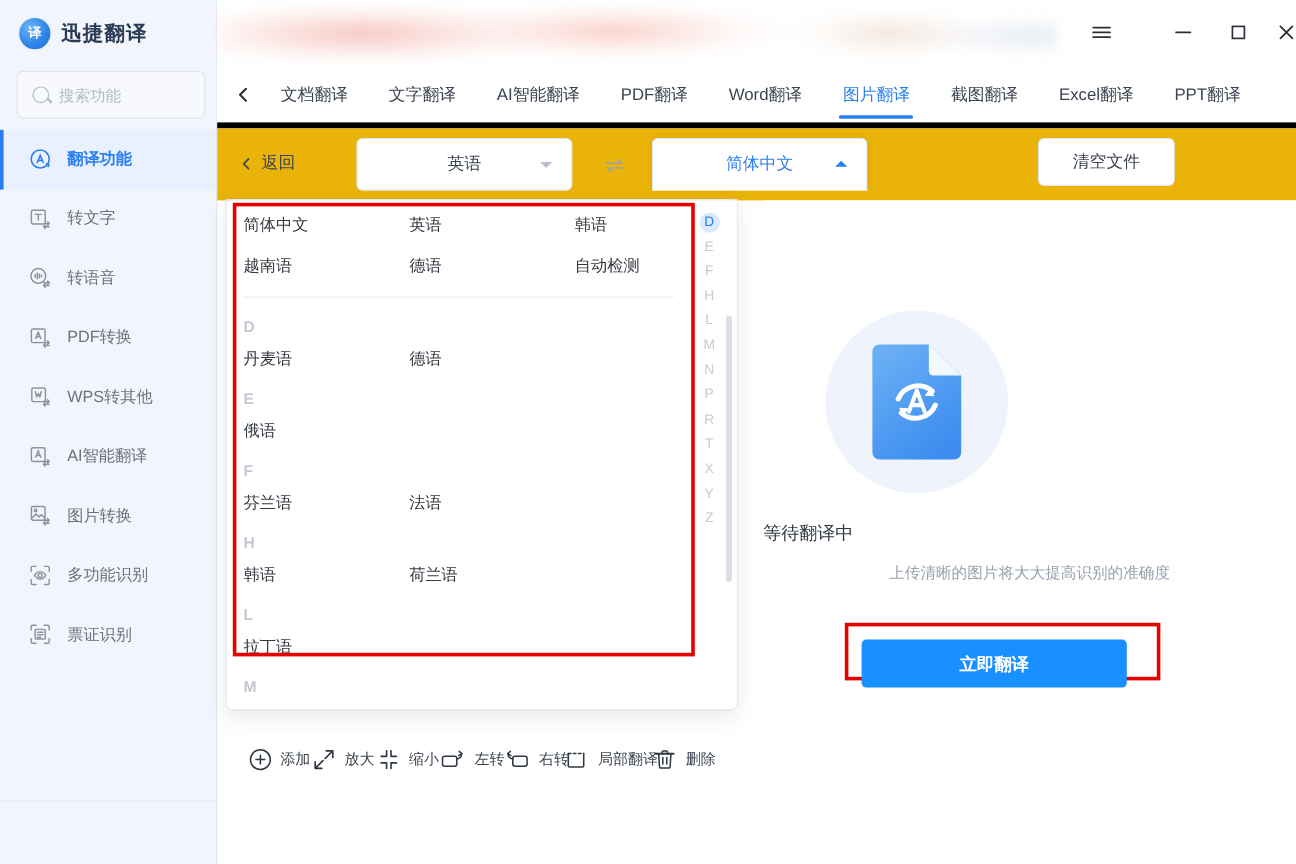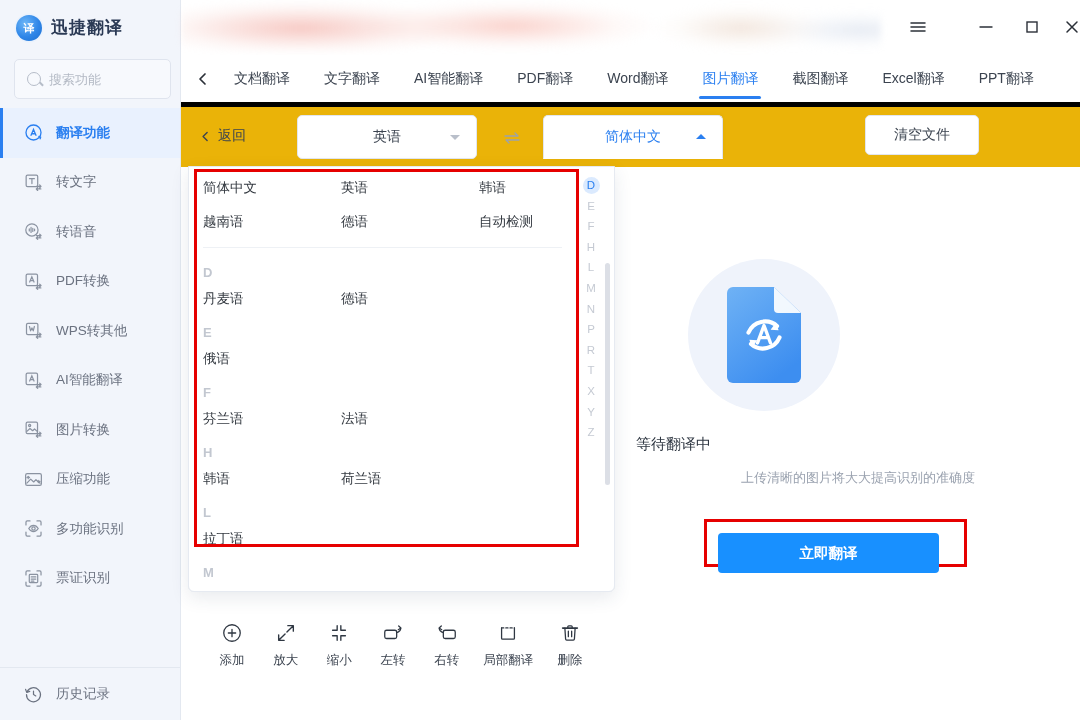--- a/index.html
+++ b/index.html
@@ -259,21 +259,21 @@
     border-radius: 6px;
   }
   #toolbar {
     position: absolute; left: 196px; top: 620px;
     width: 410px; height: 62px;
     display: flex; align-items: flex-start; justify-content: space-between;
     padding: 0 10px;
   }
   .tool {
     width: 52px;
-    display: flex; flex-direction: column; align-items: center; gap: 6px;
+    display: flex; align-items: center; gap: 6px;
     cursor: pointer;
     justify-content: center;
   }
   .tool .ticon { height: 26px; display: flex; align-items: center; }
   .tool .tlabel { font-size: 12.5px; color: #3c4450; white-space: nowrap; }
 
   
   #right-panel {
     position: absolute; left: 636px; top: 167px; right: 0; bottom: 0;
     background: #fff;
@@ -407,30 +407,20 @@
           <svg viewBox="0 0 24 24" fill="none" stroke="#8b93a1" stroke-width="1.4">
             <rect x="3.6" y="3.6" width="13" height="13" rx="1.6"></rect>
             <circle cx="7.6" cy="7.4" r="1.2"></circle>
             <path d="M4.4 14.2l3.6-3.4 3 2.6 2.2-2 3 2.8" stroke-linecap="round" stroke-linejoin="round"></path>
             <path d="M15.4 16.6h5M15.4 19.4h5M19 15l1.6 1.6-1.6 1.6M16.8 21l-1.6-1.6 1.6-1.6" stroke-linecap="round" stroke-linejoin="round"></path>
           </svg>
         </span>
         <span>图片转换</span>
       </div>
 
-      <div class="nav-item">
-        <span class="nav-icon">
-          <svg viewBox="0 0 24 24" fill="none" stroke="#8b93a1" stroke-width="1.4">
-            <rect x="3" y="5.4" width="18" height="13.2" rx="1.8"></rect>
-            <path d="M4.4 16.2l4.4-4.6 3.4 3.2 2.6-2.6 4.8 4" stroke-linecap="round" stroke-linejoin="round"></path>
-            <path d="M6 11V8.4M6 8.4L4.5 9.9M6 8.4l1.5 1.5M18 13v2.6M18 15.6l1.5-1.5M18 15.6l-1.5-1.5" stroke-linecap="round" stroke-linejoin="round"></path>
-          </svg>
-        </span>
-        <span>压缩功能</span>
-      </div>
 
       <div class="nav-item">
         <span class="nav-icon">
           <svg viewBox="0 0 24 24" fill="none" stroke="#8b93a1" stroke-width="1.4">
             <path d="M3.4 8V4.8a1.4 1.4 0 0 1 1.4-1.4H8M16 3.4h3.2a1.4 1.4 0 0 1 1.4 1.4V8M20.6 16v3.2a1.4 1.4 0 0 1-1.4 1.4H16M8 20.6H4.8a1.4 1.4 0 0 1-1.4-1.4V16" stroke-linecap="round"></path>
             <path d="M6.6 12s2.2-3.6 5.4-3.6S17.4 12 17.4 12s-2.2 3.6-5.4 3.6S6.6 12 6.6 12z"></path>
             <circle cx="12" cy="12" r="1.9"></circle>
           </svg>
         </span>
         <span>多功能识别</span>
@@ -444,30 +434,20 @@
             <path d="M9.4 10.2h5.2M9.4 12.6h5.2M9.4 15h3" stroke-linecap="round"></path>
           </svg>
         </span>
         <span>票证识别</span>
       </div>
 
     </div>
 
     <div id="nav-divider"></div>
 
-    <div id="nav-history">
-      <span class="nav-icon">
-        <svg viewBox="0 0 24 24" fill="none" stroke="#6b7280" stroke-width="1.4">
-          <path d="M4.6 9.2A8 8 0 1 1 4 12" stroke-linecap="round"></path>
-          <path d="M3 6.2l1.3 3.4 3.4-1.1" stroke-linecap="round" stroke-linejoin="round"></path>
-          <path d="M12 8.2V12l2.6 1.6" stroke-linecap="round"></path>
-        </svg>
-      </span>
-      <span>历史记录</span>
-    </div>
   </div>
 
   <div id="titlebar">
     <div id="banner"></div>
 
     <div class="win-btn" style="left:718px">
       <svg width="20" height="20" viewBox="0 0 20 20" stroke="#2b3038" stroke-width="1.5" stroke-linecap="round">
         <path d="M3 6h14M3 10h14M3 14h14"></path>
       </svg>
     </div>

